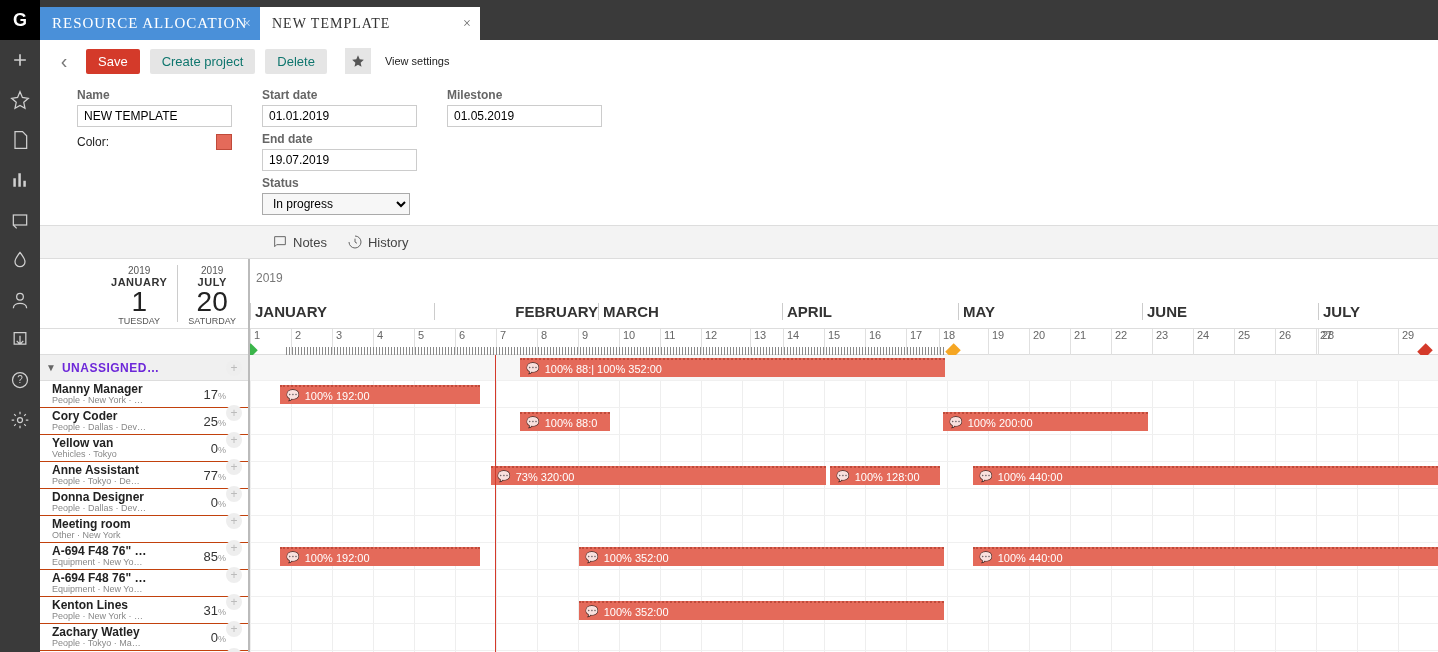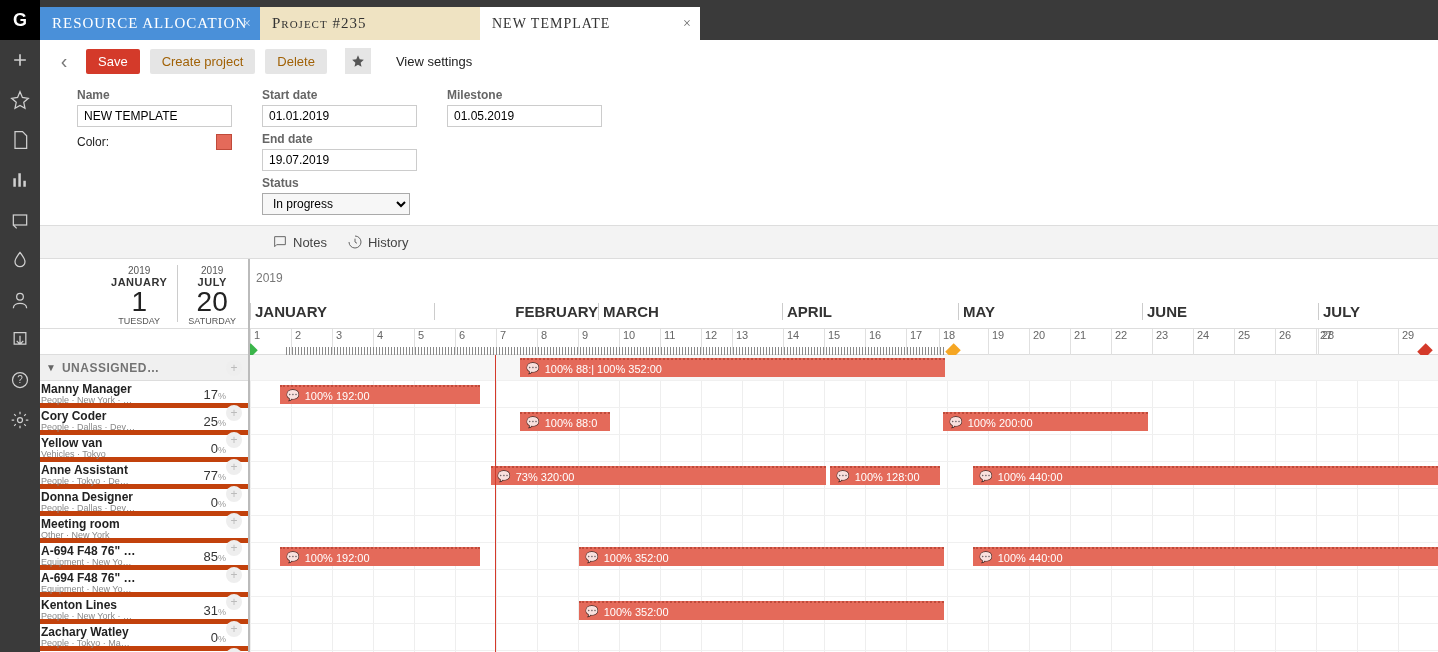--- a/index.html
+++ b/index.html
@@ -16,24 +16,24 @@
   .tab.t1 .close { color: #cfe2f5; }
 
   .sidebar { position: absolute; left: 0; top: 40px; bottom: 0; width: 40px; background: #3a3a3a; display: flex; flex-direction: column; align-items: center; padding-top: 10px; gap: 20px; color: #d0d0d0; }
   .sidebar .sicon { width: 20px; height: 20px; display:flex; align-items:center; justify-content:center; font-size: 18px; cursor: pointer; fill:#d0d0d0;}
   
   .content { position: absolute; left: 40px; top: 40px; right: 0; bottom: 0; background: #fff; }
   
   .header { display:flex; align-items:center; padding: 8px 12px; gap: 10px; height: 42px;}
   .backbtn { width: 24px; height: 24px; color:#777; font-size: 20px; cursor:pointer; display:flex;align-items:center;justify-content:center;}
   .pagetitle { font-size: 22px; font-weight: bold; letter-spacing:0.5px;}
-  .btn { padding: 5px 12px; border-radius: 2px; font-size: 13px; cursor: pointer; background:#e5e5e5; color:#a16207;}
+  .btn { padding: 5px 12px; border-radius: 2px; font-size: 13px; cursor: pointer; background:#e5e5e5; color:#0f766e;}
   .btn.primary { background: #d43a2a; color: #fff; }
   .starbox { width:26px; height:26px; background:#e5e5e5; display:flex;align-items:center;justify-content:center; margin-left:8px; cursor:pointer;}
-  .viewsettings { font-size:13px; margin-left:15px; cursor:pointer;}
+  .viewsettings { font-size:11px; margin-left:4px; cursor:pointer;}
 
   .form { display:flex; padding: 4px 14px 10px; gap: 30px; margin-left: 23px; }
   .fcol { display:flex; flex-direction:column; gap: 3px;}
   .flabel { font-size: 12px; color:#666; font-weight:bold; margin-top:2px;}
   .finput { border:1px solid #ccc; padding:3px 6px; font-size:12px; width:155px; background:#fff;}
   .fselect { border:1px solid #aaa; padding:2px 6px; font-size:12px; width:148px; background:#f7f7f7;}
   .colorrow { margin-top:4px; display:flex; align-items:center; gap:8px;}
   .colorsw { width:16px; height:16px; background:#e46a5a; border:1px solid #c04a3a; cursor:pointer;}
 
   .subtoolbar { height:34px; border-top:1px solid #ddd; border-bottom:1px solid #ddd; background:#f3f3f3; display:flex; align-items:center; gap:20px; padding-left:232px;}
@@ -47,24 +47,24 @@
   .dyear { font-size:10px; color:#555;}
   .dmonth {font-size:11px; color:#333; font-weight:bold; letter-spacing:0.5px;}
   .dday { font-size:28px; font-weight:300; line-height:1;}
   .ddow { font-size:9px; color:#555;}
   .datecol.sep { border-left:1px solid #ccc; padding-left:10px;}
   
   .weekshdr { height:26px; border-bottom:1px solid #ddd;}
   
   .grouprow { height:26px; background:#f0f0f0; border-bottom:1px solid #ddd; display:flex; align-items:center; padding:0 6px; position:relative;}
   .grouprow .chev { color:#666; margin-right:6px; font-size:10px; cursor:pointer;}
-  .grouprow .glabel { font-weight:bold; color:#737373; font-size:12px; letter-spacing:0.5px;}
+  .grouprow .glabel { font-weight:bold; color:#6d28d9; font-size:12px; letter-spacing:0.5px;}
   .addcircle { position:absolute; right:6px; width:16px;height:16px; border-radius:50%; background:#eee; color:#bbb; display:flex;align-items:center;justify-content:center; font-size:12px; cursor:pointer;}
   
-  .resrow { height:27px; border-bottom:5px solid #c2410c; position:relative; padding:2px 1px;}
+  .resrow { height:27px; border-bottom:1px solid #c2410c; position:relative; padding:2px 12px;}
   .rname { font-size:12px; font-weight:bold; color:#222; line-height:1.1;}
   .rmeta { font-size:9px; color:#888; line-height:1;}
   .rpct { position:absolute; right:22px; top:6px; font-size:13px; color:#333;}
   .rpct .sm { font-size:9px; color:#999;}
   
   .rightpanel { position:absolute; left:210px; right:0; top:0; bottom:0; overflow:hidden;}
   .timehdr { height:70px; border-bottom:1px solid #ddd; position:relative;}
   .yearlbl { position:absolute; left:6px; top:12px; font-size:12px; color:#777;}
   .months { position:absolute; left:0; right:0; top:44px; height:24px; display:flex;}
   .month { font-size:15px; font-weight:bold; color:#333; padding-left:4px; border-left:1px solid #ccc;}
@@ -90,23 +90,20 @@
 </style>
 </head>
 <body>
 
 <div class="topbar">
   <div class="logo">G</div>
   <div class="tabs">
     <div class="tab t1">
         <span>RESOURCE ALLOCATION</span>
         <span class="close">×</span>
-      </div>
-    <div class="tab t2">
-        <span>Project #235</span>
       </div>
     <div class="tab t3">
         <span>NEW TEMPLATE</span>
         <span class="close">×</span>
       </div>
   </div>
 </div>
 
 <div class="sidebar">
   <div class="sicon">
@@ -323,21 +320,21 @@
           <div class="wk" style="position: absolute; left: 82px; width: 41px; height: 26px;">3</div>
           <div class="wk" style="position: absolute; left: 123px; width: 41px; height: 26px;">4</div>
           <div class="wk" style="position: absolute; left: 164px; width: 41px; height: 26px;">5</div>
           <div class="wk" style="position: absolute; left: 205px; width: 41px; height: 26px;">6</div>
           <div class="wk" style="position: absolute; left: 246px; width: 41px; height: 26px;">7</div>
           <div class="wk" style="position: absolute; left: 287px; width: 41px; height: 26px;">8</div>
           <div class="wk" style="position: absolute; left: 328px; width: 41px; height: 26px;">9</div>
           <div class="wk" style="position: absolute; left: 369px; width: 41px; height: 26px;">10</div>
           <div class="wk" style="position: absolute; left: 410px; width: 41px; height: 26px;">11</div>
           <div class="wk" style="position: absolute; left: 451px; width: 41px; height: 26px;">12</div>
-          <div class="wk" style="position: absolute; left: 482px; width: 41px; height: 26px;">13</div>
+          <div class="wk" style="position: absolute; left: 500px; width: 41px; height: 26px;">13</div>
           <div class="wk" style="position: absolute; left: 533px; width: 41px; height: 26px;">14</div>
           <div class="wk" style="position: absolute; left: 574px; width: 41px; height: 26px;">15</div>
           <div class="wk" style="position: absolute; left: 615px; width: 41px; height: 26px;">16</div>
           <div class="wk" style="position: absolute; left: 656px; width: 41px; height: 26px;">17</div>
           <div class="wk" style="position: absolute; left: 689px; width: 41px; height: 26px;">18</div>
           <div class="wk" style="position: absolute; left: 738px; width: 41px; height: 26px;">19</div>
           <div class="wk" style="position: absolute; left: 779px; width: 41px; height: 26px;">20</div>
           <div class="wk" style="position: absolute; left: 820px; width: 41px; height: 26px;">21</div>
           <div class="wk" style="position: absolute; left: 861px; width: 41px; height: 26px;">22</div>
           <div class="wk" style="position: absolute; left: 902px; width: 41px; height: 26px;">23</div>

